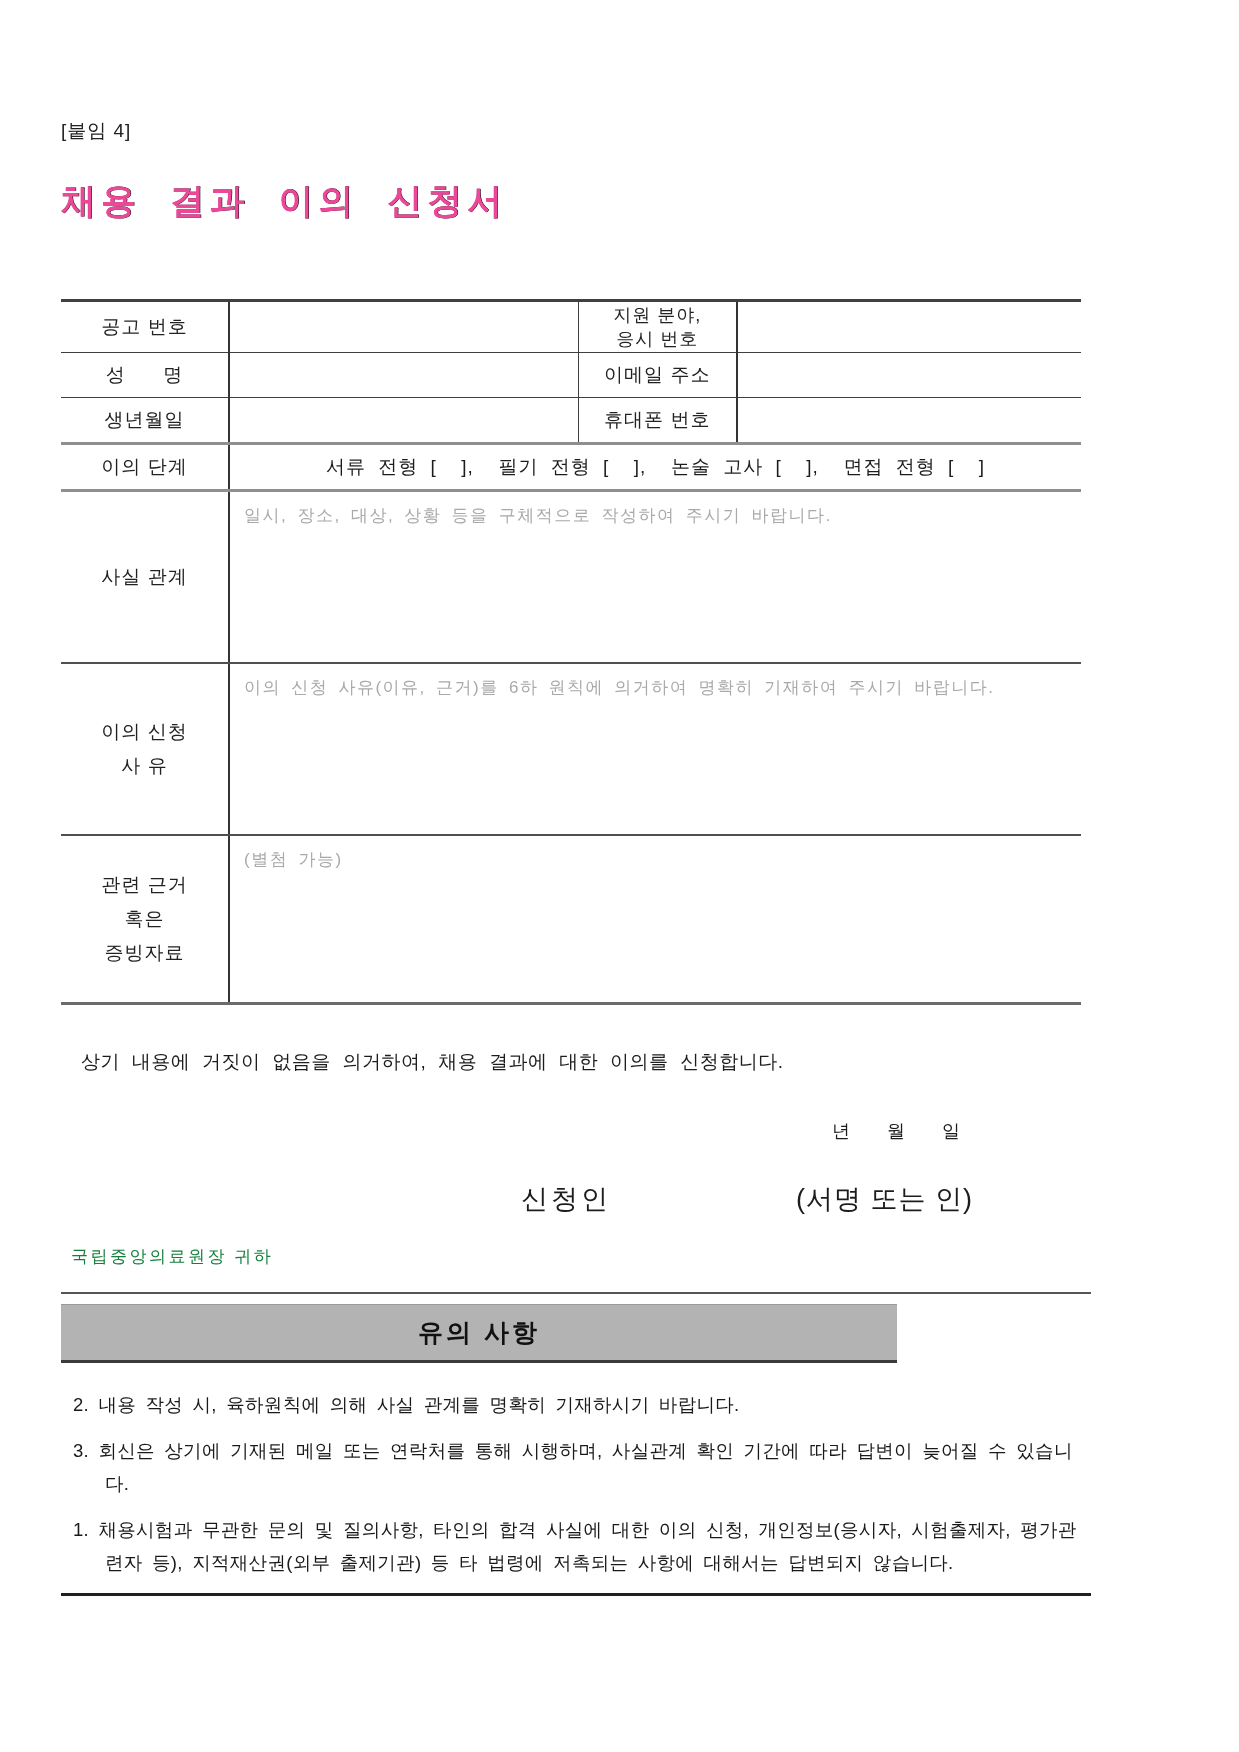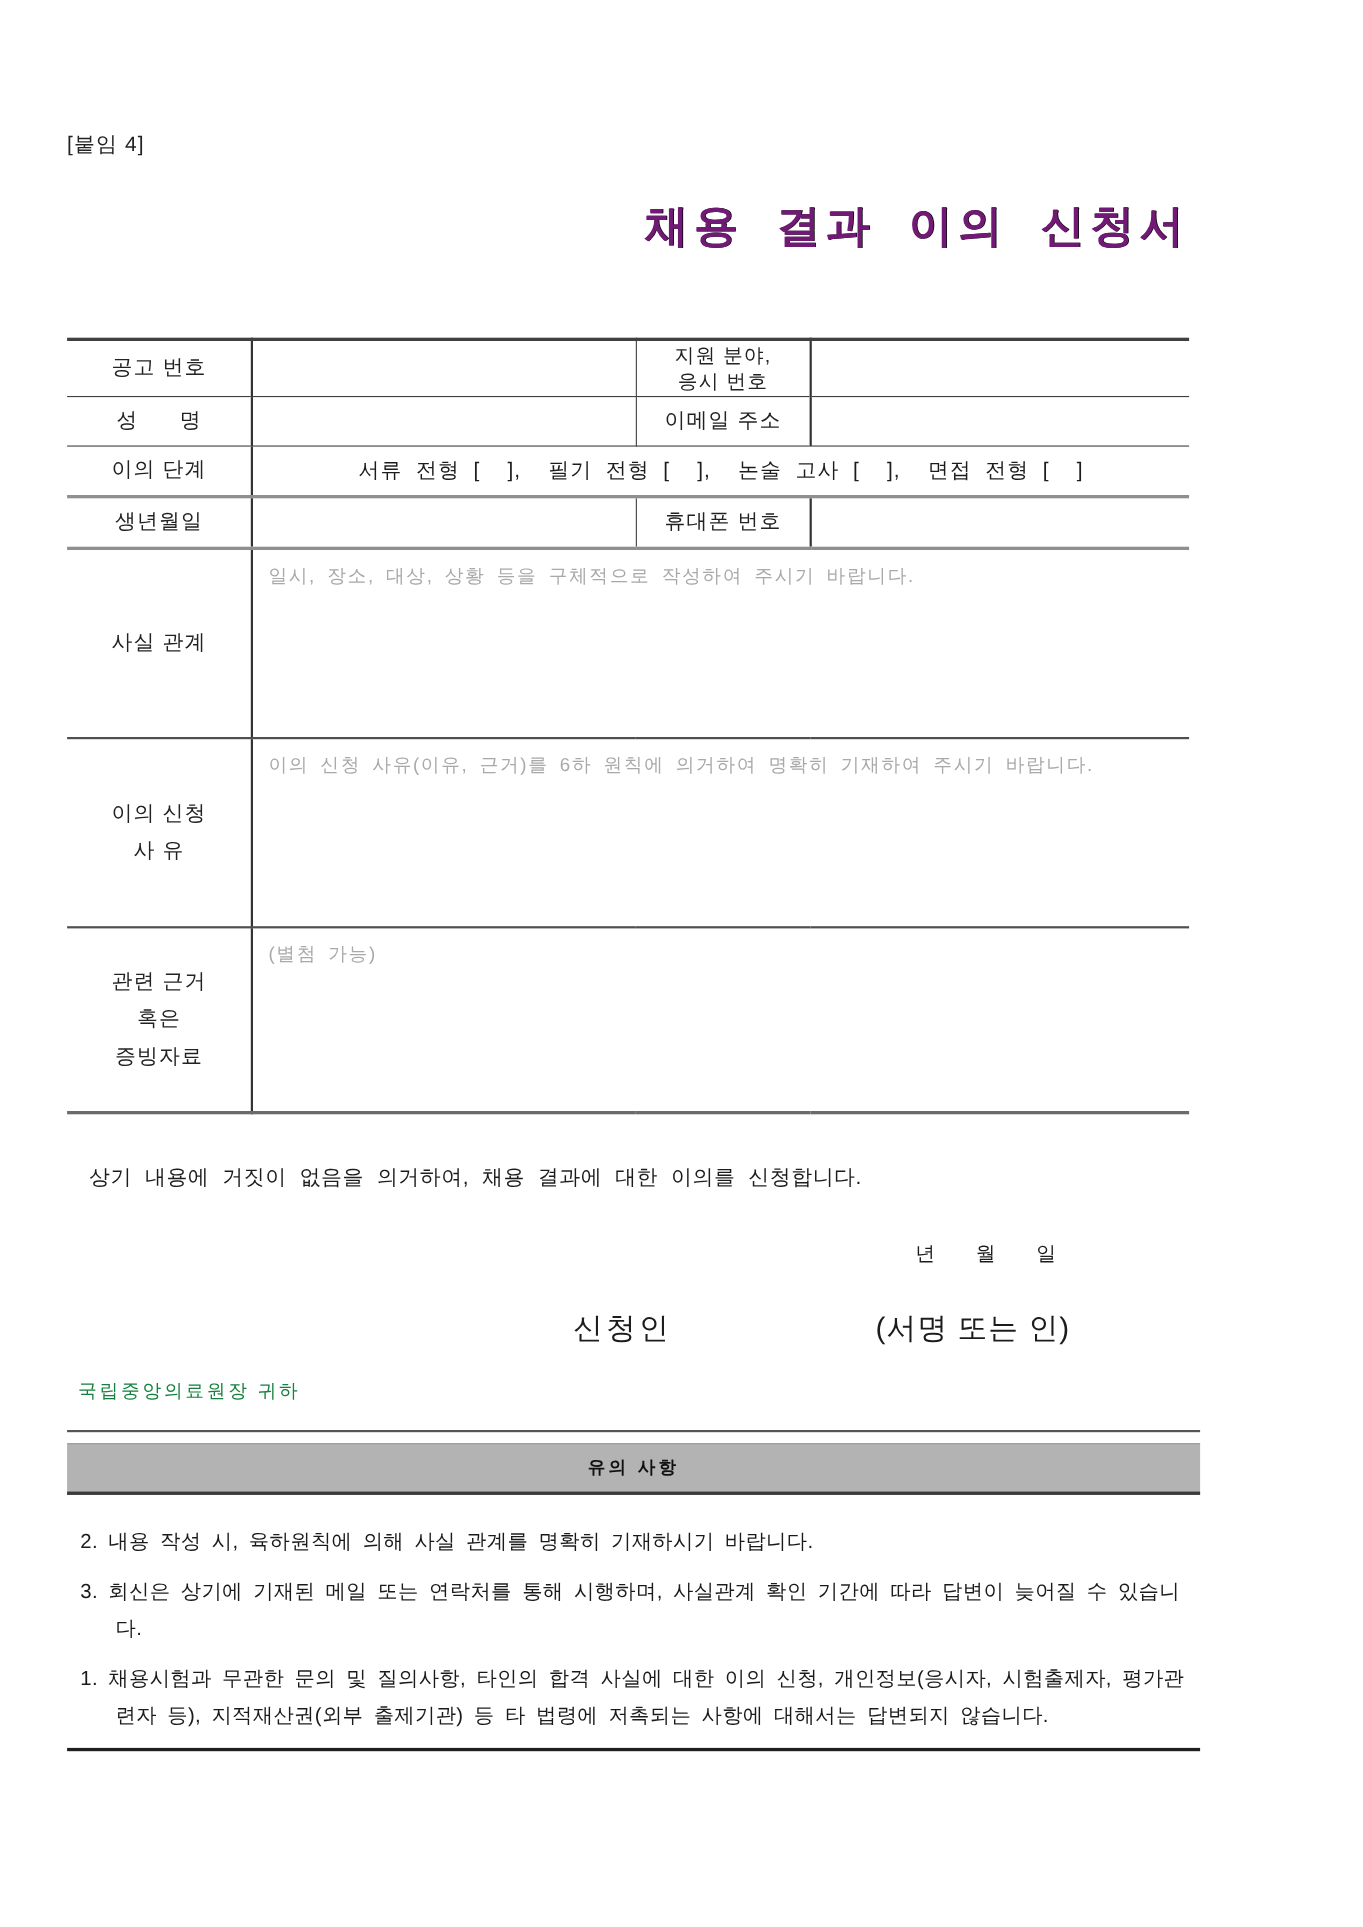--- a/index.html
+++ b/index.html
@@ -6,22 +6,22 @@
   body {
     width:1239px; height:1752px; overflow:hidden;
     font-family:"Liberation Sans","DejaVu Sans",sans-serif;
     color:#1c1c1c;
   }
   .content { padding-top:118px; padding-left:61px; width:1030px; }
 
   .attachment { font-size:19px; letter-spacing:1px; color:#222; }
 
   .title {
-    margin-top:34px; text-align:right; width:1020px;
-    font-size:40px; font-weight:900; color:#701a75;
+    margin-top:34px; text-align:left; width:1020px;
+    font-size:35px; font-weight:900; color:#ec4899;
     letter-spacing:5px; word-spacing:14px;
     text-shadow:0.6px 0 0 #000;
   }
 
   table.form-tbl {
     margin-top:74px; width:1020px; table-layout:fixed; border-collapse:collapse;
     border-top:3px solid #404040; border-bottom:3px solid #6b6b6b;
   }
   td { font-size:19px; vertical-align:middle; padding:0; }
   td.lbl {
@@ -54,23 +54,23 @@
     box-sizing:border-box; font-size:18px; white-space:pre; letter-spacing:1px;
   }
   .sig-row { margin-top:38px; width:1030px; display:flex; font-size:27px; }
   .sig-applicant { margin-left:460px; letter-spacing:3px; }
   .sig-note { margin-left:auto; margin-right:118px; letter-spacing:1px; }
 
   .recipient { margin-top:28px; padding-left:10px; font-size:17px; letter-spacing:2.5px; color:#15803d; }
 
   .rule-top { margin-top:24px; width:1030px; border-top:2px solid #555; }
   .banner {
-    margin-top:10px; width:1030px; box-sizing:border-box;
+    margin-top:10px; width:836px; box-sizing:border-box;
     background:#b3b3b3; border-top:1px solid #9a9a9a; border-bottom:3px solid #3a3a3a;
-    text-align:center; font-size:16px; font-weight:bold; letter-spacing:3px;
+    text-align:center; font-size:25px; font-weight:bold; letter-spacing:3px;
     padding:11px 0; color:#111;
   }
   .notice { margin-top:26px; width:1020px; padding-left:12px; box-sizing:border-box; font-size:18.5px; }
   .notice-item {
     margin-bottom:14px; line-height:1.75;
     padding-left:32px; text-indent:-32px;
     word-spacing:4px; letter-spacing:0.3px; color:#1a1a1a;
   }
   .rule-bottom { margin-top:14px; width:1030px; border-top:3px solid #1f1f1f; }
 </style>
@@ -98,28 +98,28 @@
 응시 번호</td>
       <td class="val"></td>
     </tr>
     <tr class="r-thin h2">
       <td class="lbl v-dark">성      명</td>
       <td class="val v-thin"></td>
       <td class="lbl v-dark">이메일 주소</td>
       <td class="val"></td>
     </tr>
     <tr class="r-gray h2">
-      <td class="lbl v-dark">이의 단계</td>
-      <td class="stage-val" colspan="3">서류 전형 [  ],  필기 전형 [  ],  논술 고사 [  ],  면접 전형 [  ]</td>
-    </tr>
-    <tr class="r-gray h2">
       <td class="lbl v-dark">생년월일</td>
       <td class="val v-thin"></td>
       <td class="lbl v-dark">휴대폰 번호</td>
       <td class="val"></td>
+    </tr>
+    <tr class="r-gray h2">
+      <td class="lbl v-dark">이의 단계</td>
+      <td class="stage-val" colspan="3">서류 전형 [  ],  필기 전형 [  ],  논술 고사 [  ],  면접 전형 [  ]</td>
     </tr>
     <tr class="r-mid h3">
       <td class="lbl v-dark">사실 관계</td>
       <td class="area" colspan="3">
         <span class="ph">일시, 장소, 대상, 상황 등을 구체적으로 작성하여 주시기 바랍니다.</span>
       </td>
     </tr>
     <tr class="r-mid h3">
       <td class="lbl v-dark">이의 신청
 사 유</td>

